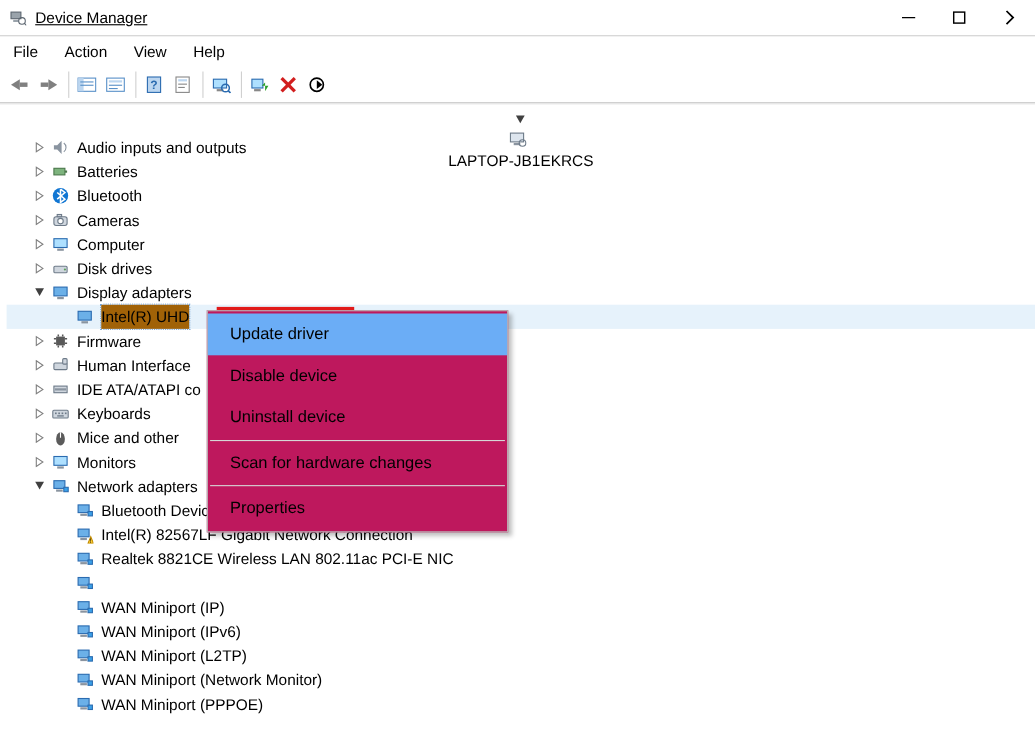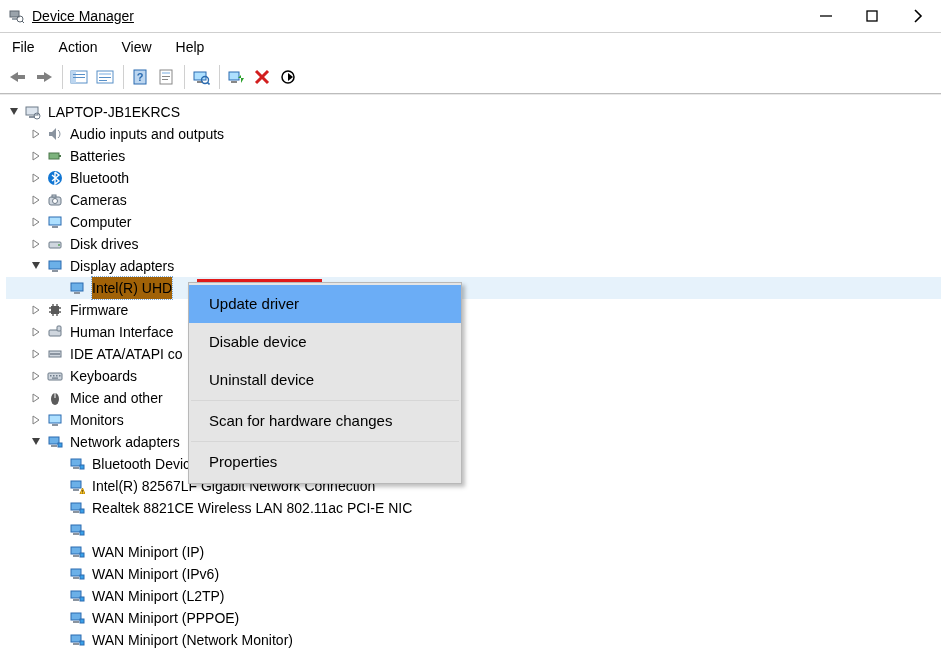--- a/index.html
+++ b/index.html
@@ -51,21 +51,21 @@
   .tree {
     padding: 6px 0 0 6px;
     line-height: 22px;
     position: relative;
   }
   .row {
     display:flex; align-items:center;
     height: 22px;
     white-space: nowrap;
   }
-  .indent0 { padding-left: 0px; }
+  .indent0 { padding-left: 0px; flex-direction: column; }
   .indent1 { padding-left: 22px; }
   .indent2 { padding-left: 44px; }
   .expander {
     width: 16px; height:16px; display:flex;align-items:center;justify-content:center;
     margin-right: 2px;
     flex: 0 0 16px;
   }
   .expander.none { visibility:hidden; }
   .node-icon {
     width: 18px; height:18px;
@@ -76,21 +76,21 @@
   .node-label { }
   .row.selected .node-label {
     background: #a16207;
     outline: 1px dotted #7aa7d8;
   }
   .row.selected { background: #e6f2fb; }
   .ctx-menu {
     position:absolute;
     left: 188px; top: 187px;
     width: 274px;
-    background:#e5e5e5;
+    background:#be185d;
     border:1px solid #b8b8b8;
     box-shadow: 3px 3px 4px rgba(0,0,0,0.25);
     z-index: 10;
     padding: 2px 0;
   }
   .ctx-line {
     padding: 8px 20px;
     font-size: 15px;
   }
   .ctx-line.hl {
@@ -568,32 +568,32 @@
       </div>
       <div class="row indent2">
         <span class="expander none"></span>
         <span class="node-icon">
           <svg width="16" height="16" viewBox="0 0 16 16">
             <rect x="2" y="3" width="10" height="7" fill="#6bb0e8" stroke="#2a6bb0"></rect>
             <rect x="4" y="11" width="6" height="2" fill="#8a94a0"></rect>
             <rect x="11" y="9" width="4" height="4" fill="#3aa0e8" stroke="#2a6bb0"></rect>
           </svg>
         </span>
+        <span class="node-label">WAN Miniport (Network Monitor)</span>
+      </div>
+      <div class="row indent2">
+        <span class="expander none"></span>
+        <span class="node-icon">
+          <svg width="16" height="16" viewBox="0 0 16 16">
+            <rect x="2" y="3" width="10" height="7" fill="#6bb0e8" stroke="#2a6bb0"></rect>
+            <rect x="4" y="11" width="6" height="2" fill="#8a94a0"></rect>
+            <rect x="11" y="9" width="4" height="4" fill="#3aa0e8" stroke="#2a6bb0"></rect>
+          </svg>
+        </span>
         <span class="node-label">WAN Miniport (PPPOE)</span>
-      </div>
-      <div class="row indent2">
-        <span class="expander none"></span>
-        <span class="node-icon">
-          <svg width="16" height="16" viewBox="0 0 16 16">
-            <rect x="2" y="3" width="10" height="7" fill="#6bb0e8" stroke="#2a6bb0"></rect>
-            <rect x="4" y="11" width="6" height="2" fill="#8a94a0"></rect>
-            <rect x="11" y="9" width="4" height="4" fill="#3aa0e8" stroke="#2a6bb0"></rect>
-          </svg>
-        </span>
-        <span class="node-label">WAN Miniport (Network Monitor)</span>
       </div>
     </div>
 
   <div class="ctx-menu">
     <div class="ctx-line hl"><span>Update driver</span></div>
     <div class="ctx-line"><span>Disable device</span></div>
     <div class="ctx-line"><span>Uninstall device</span></div>
     <div class="ctx-sep"></div>
     <div class="ctx-line"><span>Scan for hardware changes</span></div>
     <div class="ctx-sep"></div>

